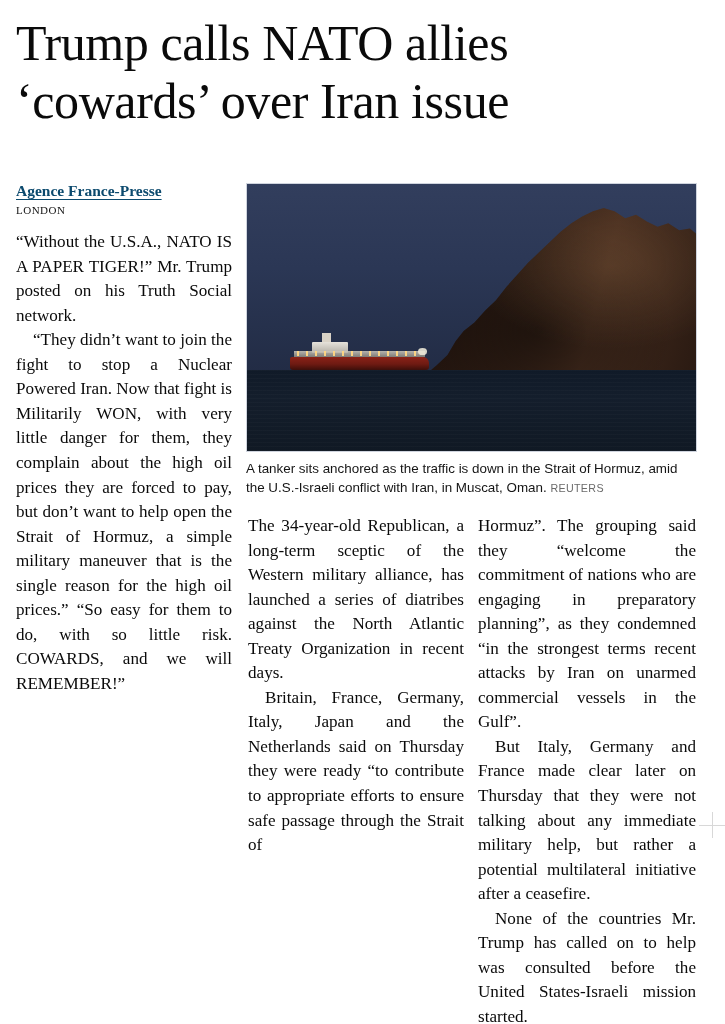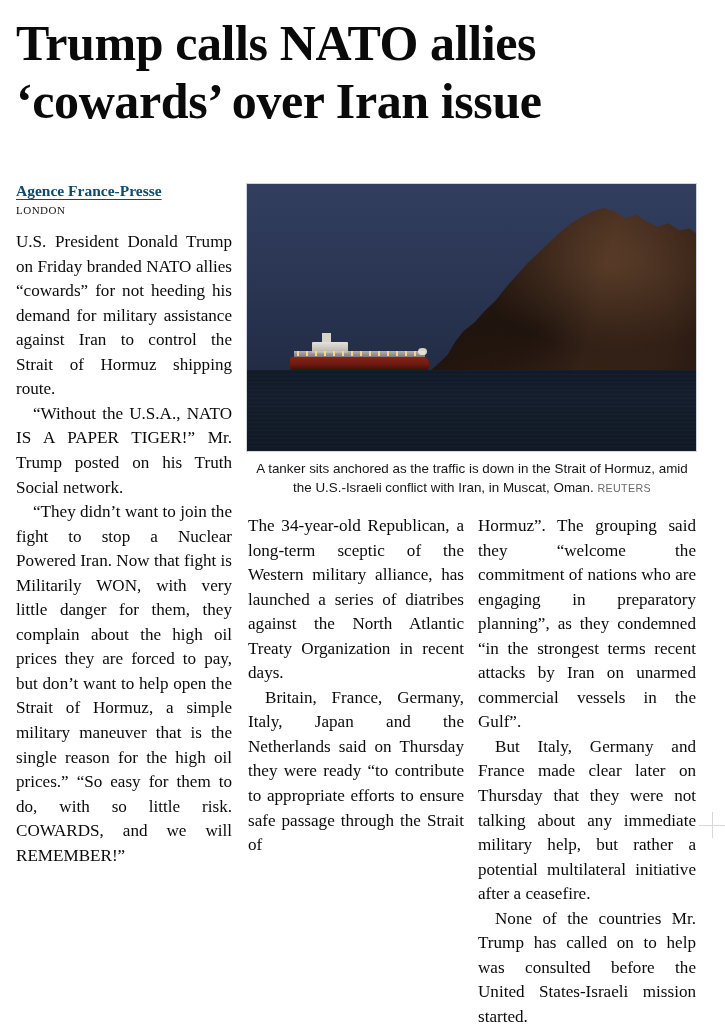--- a/index.html
+++ b/index.html
@@ -26,21 +26,21 @@
     background: #ffffff;
   }
 
   
   .headline {
     position: absolute;
     left: 16px;
     top: 14px;
     width: 690px;
     font-family: "Liberation Serif", serif;
-    font-weight: bold;
+    font-weight: normal;
     font-size: 50px;
     line-height: 1.16;
     letter-spacing: -0.4px;
     color: #0a0a0a;
     margin: 0;
     white-space: pre-line;
   }
 
   
   .col-left {
@@ -210,21 +210,20 @@
   .caption {
     position: absolute;
     left: 246px;
     top: 459px;
     width: 452px;
     font-family: "Liberation Sans", sans-serif;
     font-size: 13.4px;
     line-height: 19px;
     color: #151515;
     margin: 0;
-    text-align: center;
   }
   .credit {
     font-family: "Liberation Sans", sans-serif;
     font-size: 10.7px;
     letter-spacing: 0.35px;
     color: #6a6a6a;
   }
 
   
   .col-mid {
@@ -262,21 +261,20 @@
 <body>
 
 <div class="page">
 
   <h1 class="headline">Trump calls NATO allies
 ‘cowards’ over Iran issue</h1>
 
   <div class="col-left body-col">
     <div class="byline">Agence France-Presse</div>
     <div class="dateline">LONDON</div>
-    <p>U.S. President Donald Trump on Friday branded NATO allies “cowards” for not heeding his demand for military assistance against Iran to control the Strait of Hormuz shipping route.</p>
     <p>“Without the U.S.A., NATO IS A PAPER TIGER!” Mr. Trump posted on his Truth Social network.</p>
     <p>“They didn’t want to join the fight to stop a Nuclear Powered Iran. Now that fight is Militarily WON, with very little danger for them, they complain about the high oil prices they are forced to pay, but don’t want to help open the Strait of Hormuz, a simple military maneuver that is the single reason for the high oil prices.” “So easy for them to do, with so little risk. COWARDS, and we will REMEMBER!”</p>
   </div>
 
   <div class="photo-wrap">
     <div class="photo">
       <div class="sky"></div>
       <div class="headland"></div>
       <div class="tanker">
         <div class="funnel"></div>

